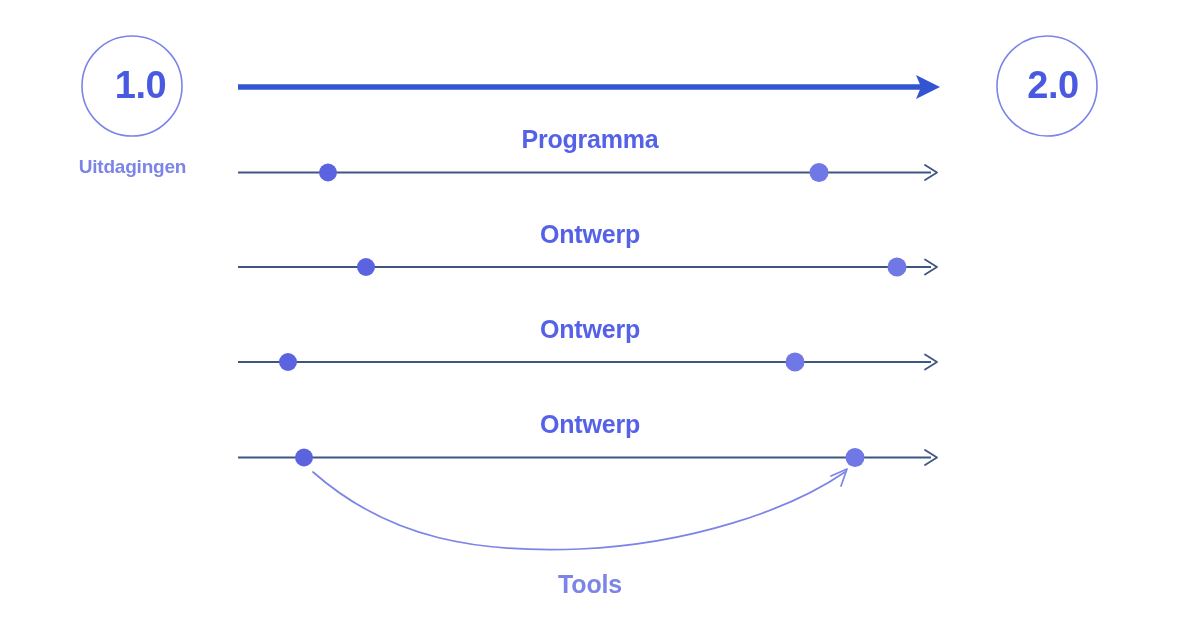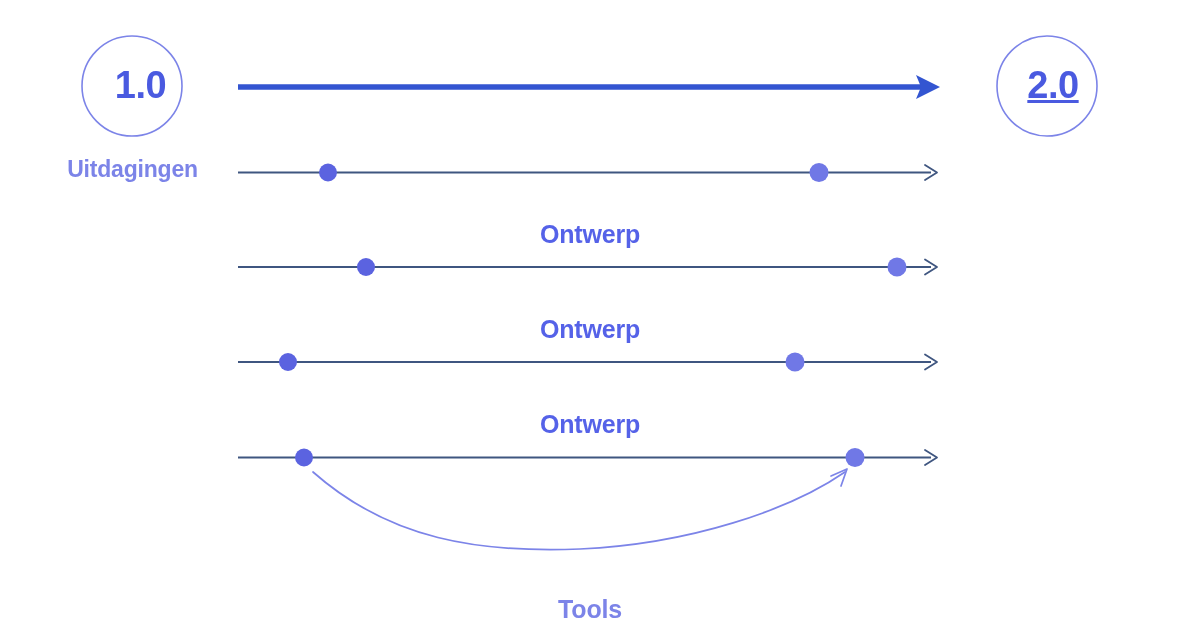--- a/index.html
+++ b/index.html
@@ -25,21 +25,21 @@
     left: 0;
     top: 0;
     width: 1188px;
     height: 639px;
     display: block;
   }
   .endpoint-label {
     position: absolute;
     font-family: "Liberation Sans", sans-serif;
     font-weight: bold;
-    font-size: 23px;
+    font-size: 19px;
     letter-spacing: -0.2px;
     color: #7c84e8;
     white-space: nowrap;
     text-align: center;
   }
   .circle-value {
     position: absolute;
     font-family: "Liberation Sans", sans-serif;
     font-weight: bold;
     font-size: 38px;
@@ -108,27 +108,28 @@
     </g>
 
     <g>
       <path d="M 313 472 C 390 540, 480 553, 580 549 C 690 544, 790 510, 845 472" fill="none" stroke="#7c84e8" stroke-width="1.7" stroke-linecap="round"></path>
       <polyline points="831,476 847,469 841,486" fill="none" stroke="#7c84e8" stroke-width="1.7" stroke-linecap="round" stroke-linejoin="round"></polyline>
     </g>
   </svg>
 
   <div class="circle-value" style="left:82px; top:64px; width:117px;">1.0</div>
 
-  <div class="circle-value" style="left:997px; top:64px; width:112px;text-decoration:underline;">2.0</div>
+  <div class="circle-value" style="left:997px; top:64px; width:112px;">2.0</div>
 
   <div class="endpoint-label" style="left:0px; top:156px; width:265px;">Uitdagingen</div>
 
 
+  <div class="track-label" style="left:590px; top:125px;">Programma</div>
 
   <div class="track-label" style="left:590px; top:220px;">Ontwerp</div>
 
   <div class="track-label" style="left:590px; top:315px;text-align:center;">Ontwerp</div>
 
   <div class="track-label" style="left:590px; top:410px;">Ontwerp</div>
 
-  <div class="track-label light" style="left:590px; top:595px;">Tools</div>
+  <div class="track-label light" style="left:590px; top:570px;">Tools</div>
 
 </div>
 
 </body></html>

